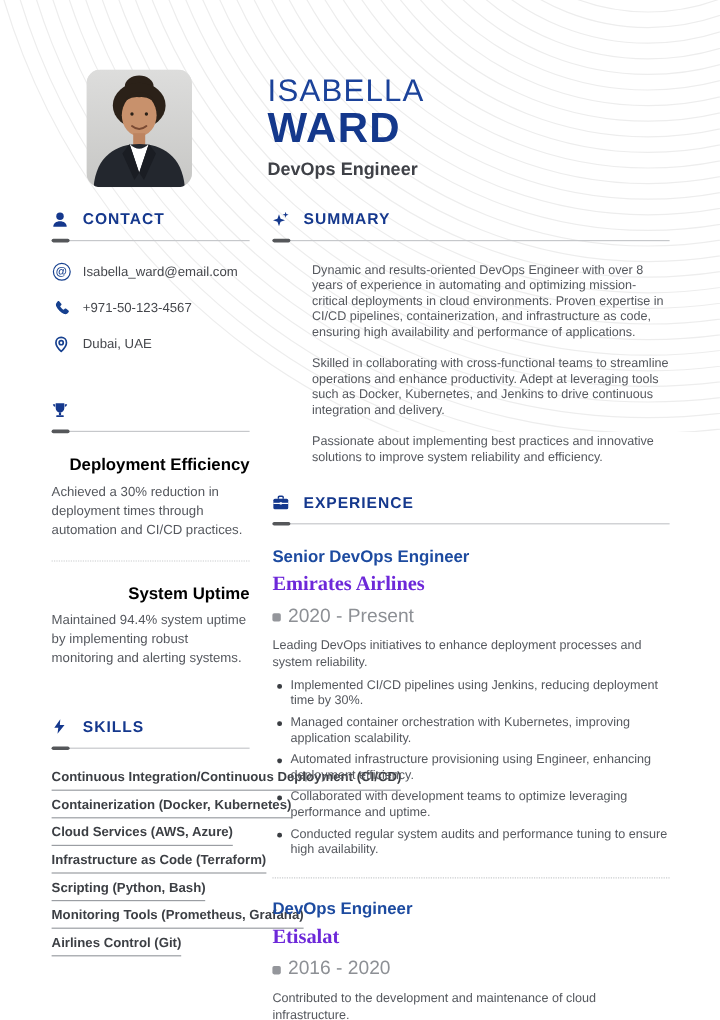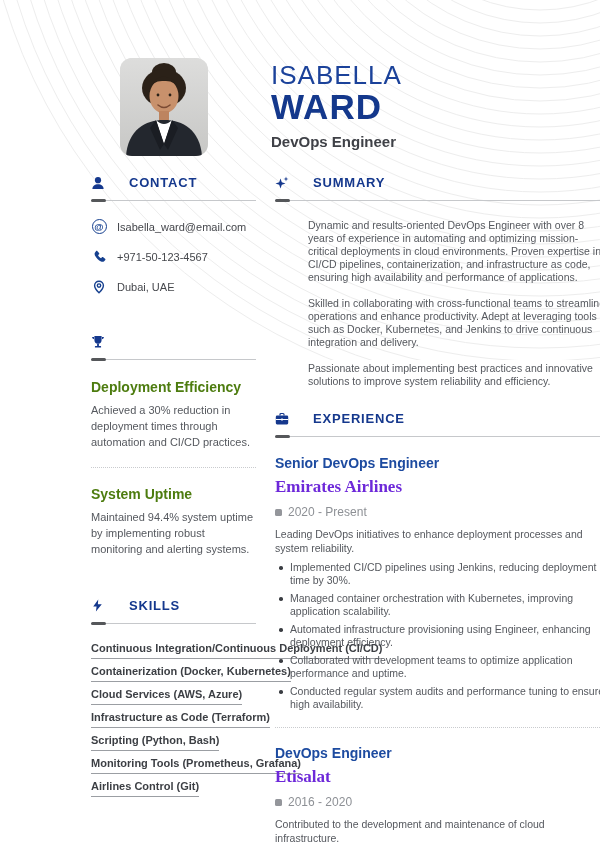--- a/index.html
+++ b/index.html
@@ -1,18 +1,18 @@
 <!DOCTYPE html>
 <html><head>
 <meta charset="utf-8">
 <style>
   * { margin:0; padding:0; box-sizing:border-box; }
   html,body { background:#fff; }
   body { width:600px; height:850px; font-family:"Liberation Sans","DejaVu Sans",sans-serif; }
-  .page { position:relative; width:600px; height:850px; background:#fff; overflow:hidden;padding-left:48px; }
+  .page { position:relative; width:600px; height:850px; background:#fff; overflow:hidden; }
 
   
   #waves { position:absolute; top:0; left:0; width:600px; height:360px; pointer-events:none; }
   #waves circle { fill:none; stroke:#ededed; stroke-width:1; }
 
   
   .header { position:relative; display:flex; padding:58px 0 0 72px; }
   .photo { width:88px; height:98px; border-radius:12px; overflow:hidden; flex:0 0 88px;
            box-shadow:0 0 0 1px #e3e3e3 inset; }
   .photo svg { display:block; }
@@ -20,62 +20,62 @@
   .first-name { font-size:26px; font-weight:500; color:#1b429a; letter-spacing:1px; line-height:30px; }
   .last-name  { font-size:35px; font-weight:800; color:#14388c; letter-spacing:1px; line-height:34px; }
   .job-title  { margin-top:9px; font-size:15px; font-weight:700; color:#3f4147; }
 
   
   .columns { display:flex; margin:19px 0 0 43px; position:relative; }
   .col-left  { width:165px; flex:0 0 165px; margin-right:19px; }
   .col-right { width:331px; flex:0 0 331px; }
 
   
-  .sec-head { display:flex; align-items:center; gap:24px; }
+  .sec-head { display:flex; align-items:center; gap:12px; }
   .sec-head .ic { width:14px; height:14px; color:#15388d; flex:0 0 14px; display:flex; align-items:center; }
   .sec-head .ic svg { display:block; }
   .sec-title { font-size:13px; font-weight:800; color:#15388d; letter-spacing:0.8px; }
   .rule { position:relative; height:3px; margin-top:9px; }
   .rule::after { content:""; position:absolute; left:0; right:0; top:1px; height:1px; background:#c6c8cb; }
   .rule .rule-dark { position:absolute; left:0; top:0; width:15px; height:3px; background:#55575a; border-radius:2px; z-index:1; }
 
   .dotted { border-top:1px dotted #c9cbce; }
 
   
   .contact-list { margin-top:16px; }
   .contact-row { display:flex; align-items:center; gap:10px; margin-bottom:13px; height:17px; }
   .contact-row .cic { width:16px; height:16px; color:#16408f; flex:0 0 16px; display:flex; align-items:center; justify-content:center; }
   .at-badge { width:15px; height:15px; border:1.4px solid #16408f; border-radius:50%; color:#16408f;
               font-size:9.5px; font-weight:700; display:flex; align-items:center; justify-content:center; }
   .contact-val { font-size:11px; color:#45474c; }
 
   
   .ach-section { margin-top:40px; }
   .ach-item { margin-top:18px; }
-  .ach-heading { font-size:14px; font-weight:800; color:#4d7c0f; margin-bottom:7px; }
+  .ach-heading { font-size:14px; font-weight:800; color:#000000; margin-bottom:7px;text-align:right; }
   .ach-text { font-size:11px; line-height:16px; color:#55585e; }
   .ach-sep { margin:17px 0 0 0; }
 
   
   .skills-section { margin-top:41px; }
   .skills-list { list-style:none; margin-top:17px; }
   .skills-list li { width:max-content; white-space:nowrap; font-size:11px; font-weight:700; color:#3c3f44;
                     padding-bottom:4px; border-bottom:1px solid #9b9ea3; margin-bottom:6px; line-height:12px; }
 
   
   .summary-body { margin-top:17px; }
   .summary-body p { font-size:10.5px; line-height:13px; color:#55585e; margin-bottom:13px;margin-left:33px; }
 
   
   .exp-section { margin-top:23px; }
   .exp-entry .role { font-size:14px; font-weight:800; color:#1d4ba0; margin-top:17px; }
   .exp-entry .company { font-size:17px; font-weight:700; color:#6d28d9; margin-top:6px;font-family:Liberation Serif, serif; }
   .date-row { display:flex; align-items:center; gap:6px; margin-top:8px; }
   .cal { width:7px; height:7px; background:#94969b; border-radius:1.5px; flex:0 0 7px; }
-  .date-text { font-size:12px; color:#8d9095; }
+  .date-text { font-size:16px; color:#8d9095; }
   .exp-desc { font-size:10.5px; line-height:13.5px; color:#55585e; margin-top:9px; }
   .exp-bullets { list-style:none; margin-top:6px; }
   .exp-bullets li { position:relative; padding-left:15px; font-size:10.5px; line-height:13px; color:#55585e; margin-bottom:5px; }
   .exp-bullets li::before { content:""; position:absolute; left:4px; top:5px; width:3.5px; height:3.5px; border-radius:50%; background:#3a3d42; }
   .exp-sep { margin:16px 0 0 0; }
 </style>
 </head>
 <body>
 
 <div class="page">
@@ -283,21 +283,21 @@
           <div class="company">Emirates Airlines</div>
           <div class="date-row">
             <span class="cal"></span>
             <span class="date-text">2020 - Present</span>
           </div>
           <div class="exp-desc">Leading DevOps initiatives to enhance deployment processes and system reliability.</div>
           <ul class="exp-bullets">
             <li>Implemented CI/CD pipelines using Jenkins, reducing deployment time by 30%.</li>
             <li>Managed container orchestration with Kubernetes, improving application scalability.</li>
             <li>Automated infrastructure provisioning using Engineer, enhancing deployment efficiency.</li>
-            <li>Collaborated with development teams to optimize application performance and uptime.</li>
+            <li>Collaborated with development teams to optimize leveraging performance and uptime.</li>
             <li>Conducted regular system audits and performance tuning to ensure high availability.</li>
           </ul>
         </div>
 
         <div class="dotted exp-sep"></div>
 
         <div class="exp-entry">
           <div class="role">DevOps Engineer</div>
           <div class="company">Etisalat</div>
           <div class="date-row">

